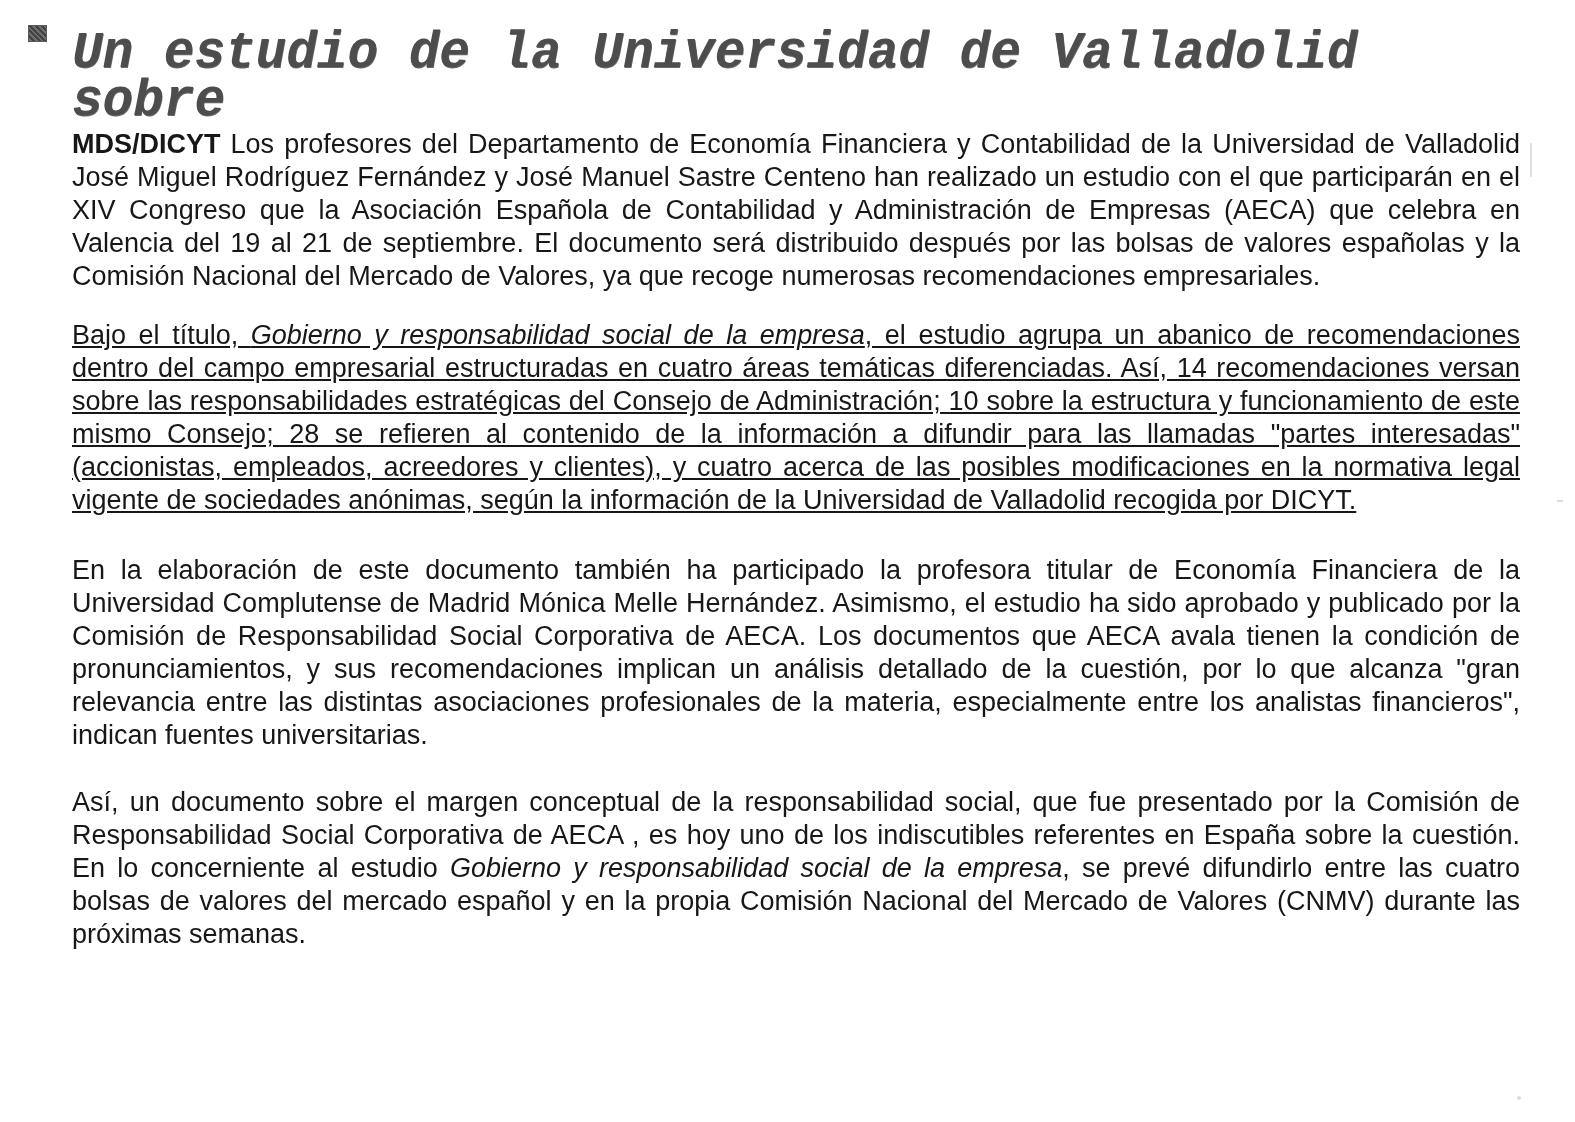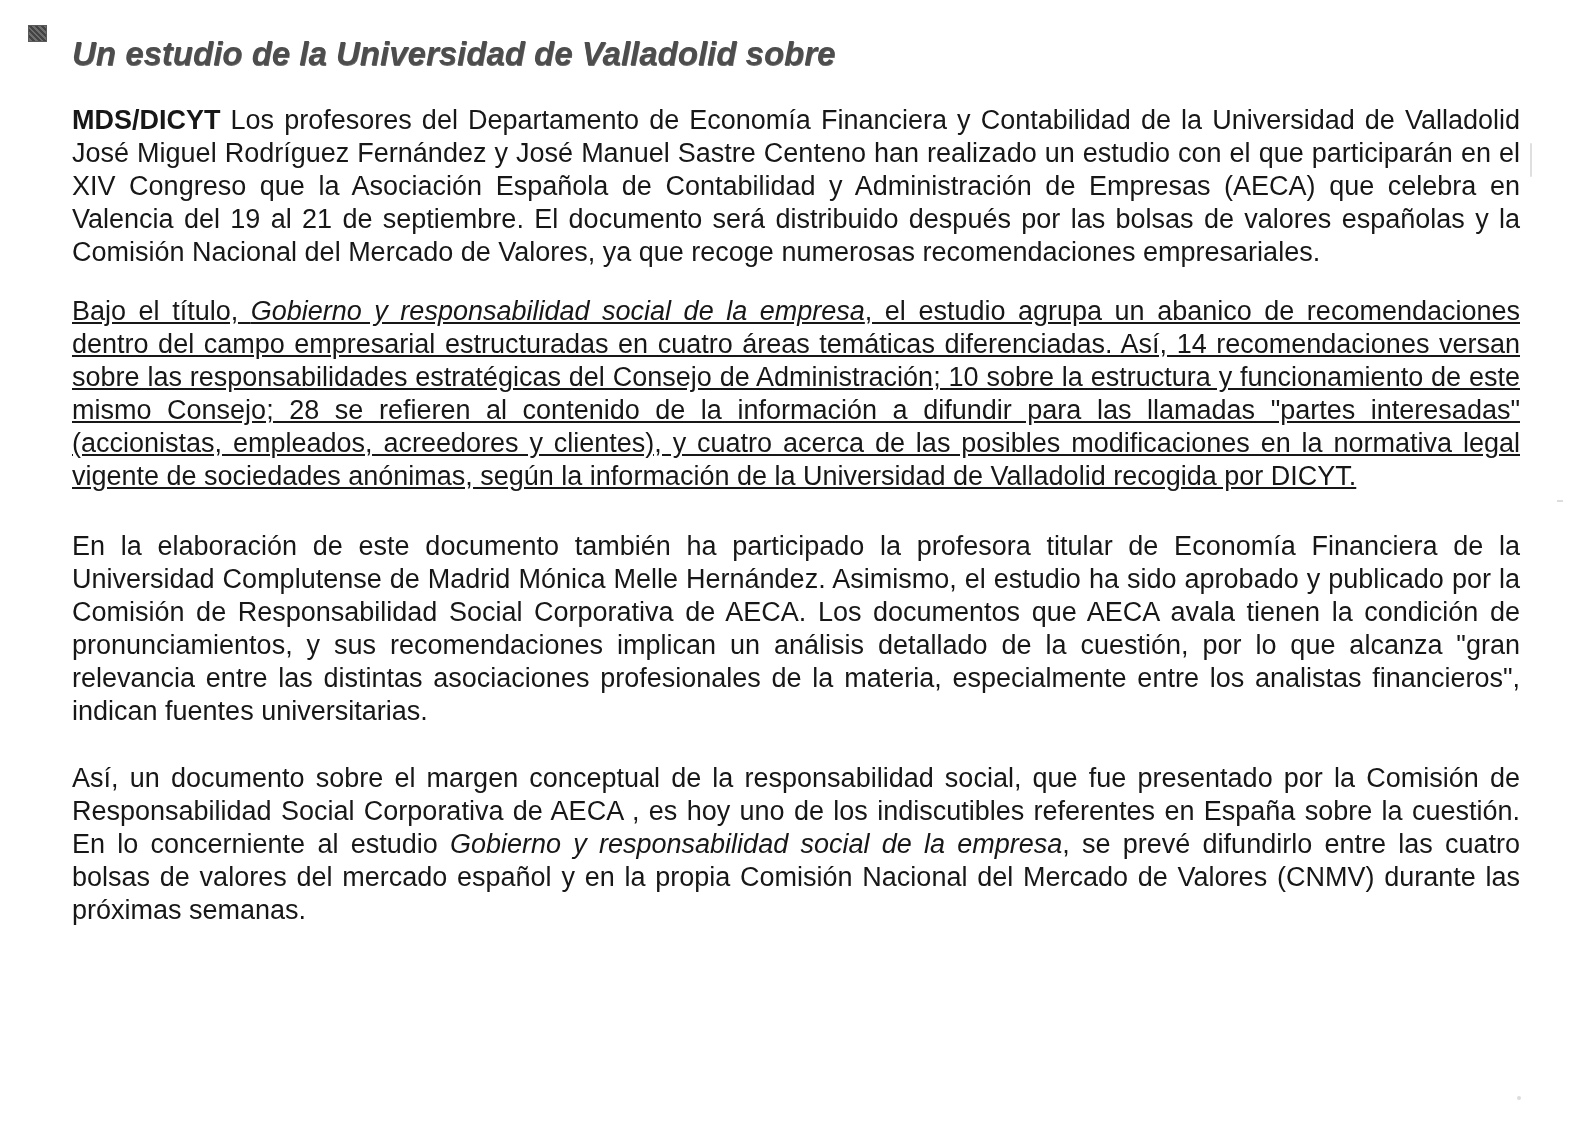--- a/index.html
+++ b/index.html
@@ -26,44 +26,44 @@
     box-shadow: 0 0 0 1px #5a5a5a inset;
   }
   .content {
     position: absolute;
     left: 72px;
     top: 0;
     width: 1448px;
   }
   .title {
     margin: 30px 0 0 0;
-    font-family: Liberation Sans, sans-serif;
+    font-family: Liberation Mono, monospace;
     font-style: italic;
     font-weight: bold;
-    font-size: 33px;
+    font-size: 51px;
     line-height: 48px;
     color: #4d4d4d;
     text-shadow: 0.5px 0.5px 0 #6a6a6a;
   }
   .subtitle {
     margin: 6px 0 0 0;
     font-weight: bold;
     font-size: 24px;
     line-height: 29px;
     color: #1e1e1e;
     letter-spacing: 0.2px;
   }
   .para {
     font-size: 27px;
     line-height: 33px;
     text-align: justify;
     color: #171717;
     margin: 0;
   }
-  .para.p1 { margin-top: 26px; }
+  .para.p1 { margin-top: 2px; }
   .para.p2 { margin-top: 26px; text-decoration: underline; }
   .para.p3 { margin-top: 37px; }
   .para.p4 { margin-top: 34px; }
   .seg-b { font-weight: bold; }
   .seg-i { font-style: italic; }
   .scan-speck {
     position: absolute;
     background: #b9b9b9;
   }
   .speck-1 { left: 1530px; top: 143px; width: 2px; height: 34px; opacity: 0.45; border-radius: 2px; }

